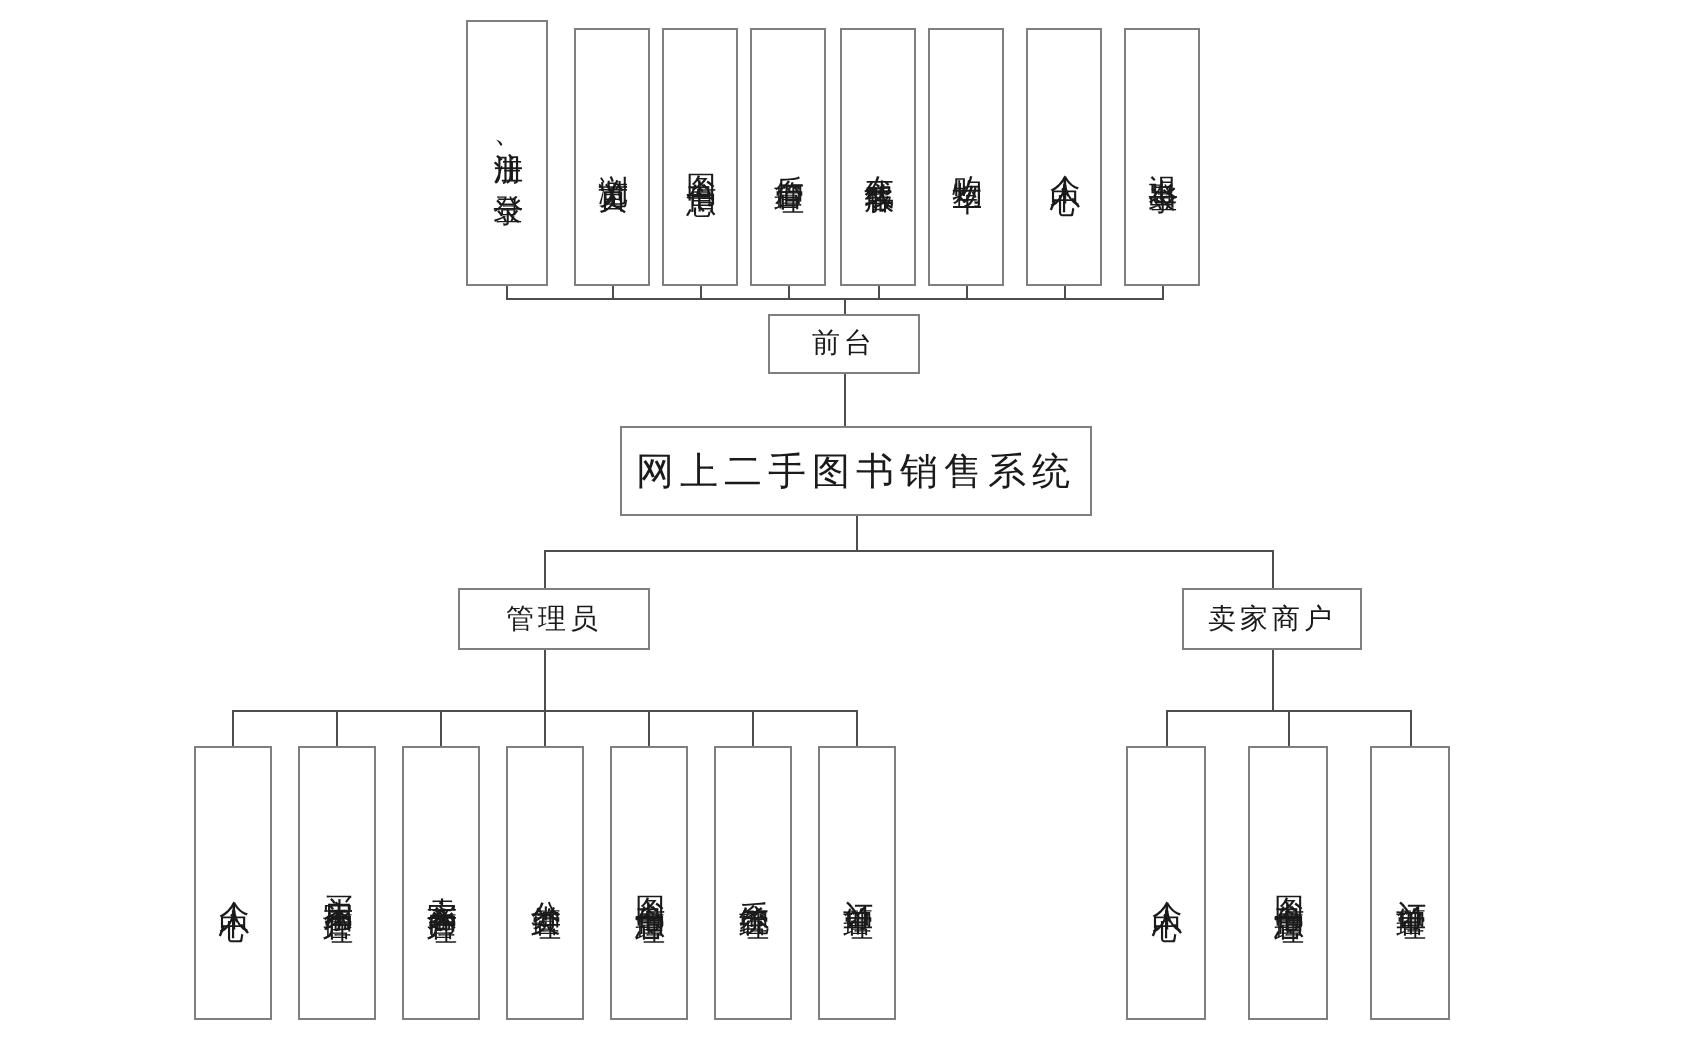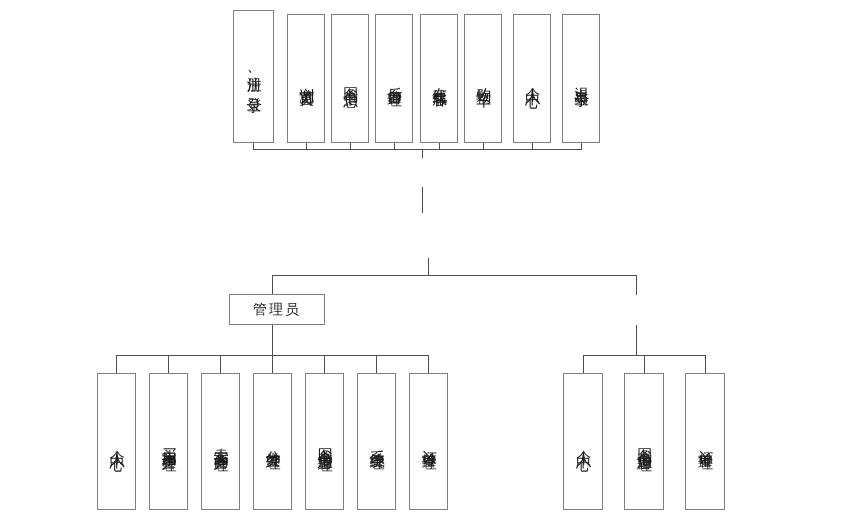--- a/index.html
+++ b/index.html
@@ -76,31 +76,34 @@
   <div class="edge v" style="left:394px; top:143px; height:7px;"></div>
   <div class="edge v" style="left:439px; top:143px; height:7px;"></div>
   <div class="edge v" style="left:483px; top:143px; height:7px;"></div>
   <div class="edge v" style="left:532px; top:143px; height:7px;"></div>
   <div class="edge v" style="left:581px; top:143px; height:7px;"></div>
 
   <div class="edge h" style="left:253px; top:149px; width:329px;"></div>
 
   <div class="edge v" style="left:422px; top:149px; height:9px;"></div>
 
+  <div class="node horiz mid" style="left:384px; top:157px; width:76px; height:30px;">前台</div>
 
   <div class="edge v" style="left:422px; top:187px; height:26px;"></div>
 
+  <div class="node horiz root" style="left:310px; top:213px; width:236px; height:45px;">网上二手图书销售系统</div>
 
   <div class="edge v" style="left:428px; top:258px; height:18px;"></div>
 
   <div class="edge h" style="left:272px; top:275px; width:365px;"></div>
   <div class="edge v" style="left:272px; top:275px; height:20px;"></div>
   <div class="edge v" style="left:636px; top:275px; height:20px;"></div>
 
   <div class="node horiz mid" style="left:229px; top:294px; width:96px; height:31px;">管理员</div>
+  <div class="node horiz mid" style="left:591px; top:294px; width:90px; height:31px;">卖家商户</div>
 
   <div class="edge v" style="left:272px; top:325px; height:31px;"></div>
   <div class="edge h" style="left:116px; top:355px; width:313px;"></div>
 
   <div class="edge v" style="left:636px; top:325px; height:31px;"></div>
   <div class="edge h" style="left:583px; top:355px; width:122px;"></div>
 
   <div class="edge v" style="left:116px; top:355px; height:18px;"></div>
   <div class="edge v" style="left:168px; top:355px; height:18px;"></div>
   <div class="edge v" style="left:220px; top:355px; height:18px;"></div>

